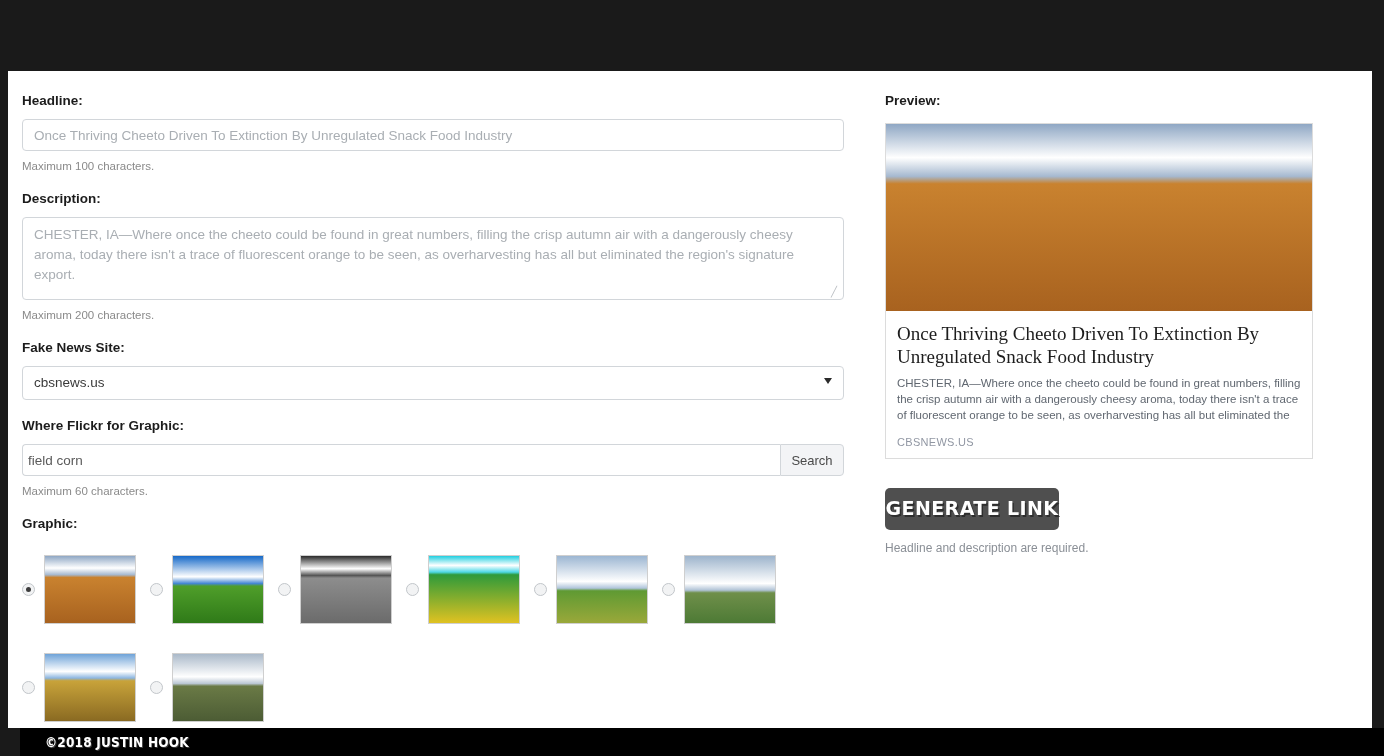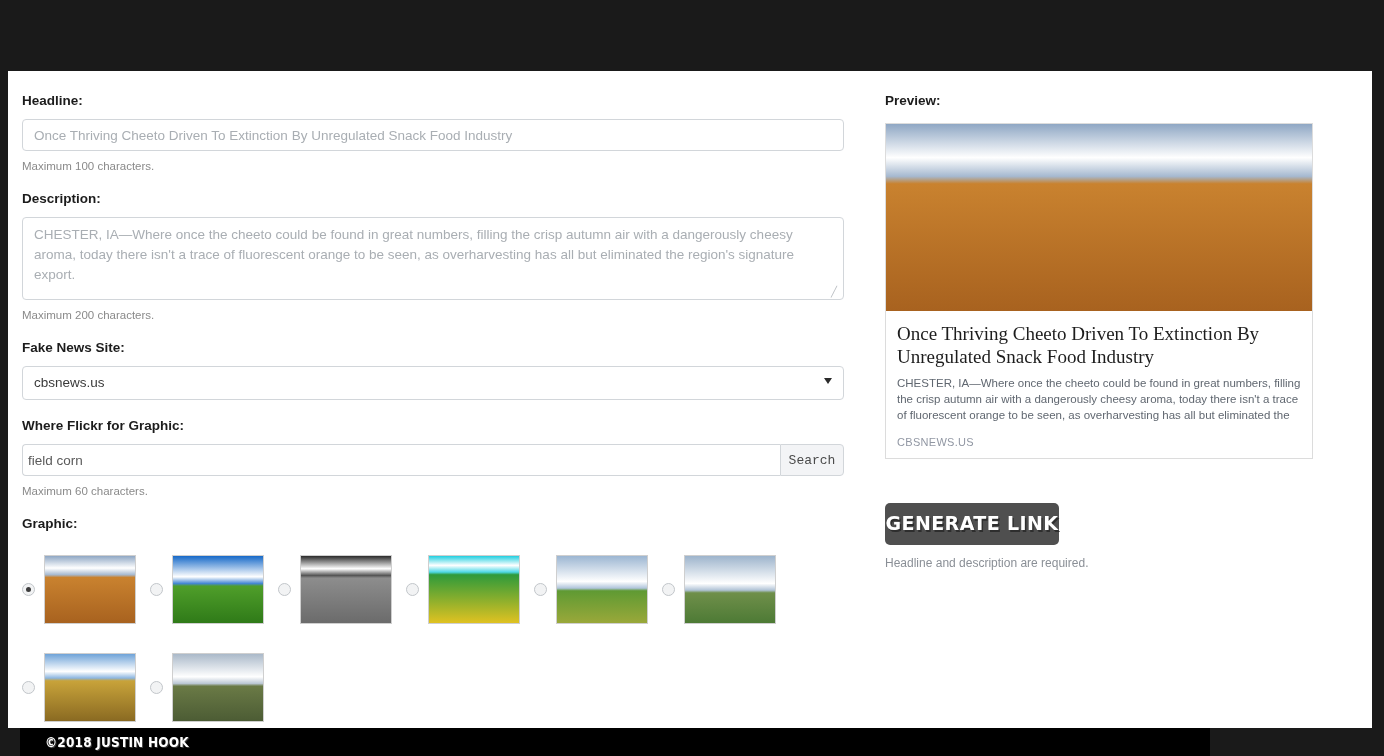--- a/index.html
+++ b/index.html
@@ -159,21 +159,21 @@
     color: #5a5a5a;
     background: #fff;
     outline: none;
   }
   .search-btn {
     width: 64px; height: 32px;
     border: 1px solid #d2d6da;
     border-radius: 0 4px 4px 0;
     background: #f3f4f6;
     color: #4a4a4a;
-    font-family: Liberation Mono, monospace;
+    font-family: Liberation Sans, sans-serif;
     font-size: 13px;
     cursor: pointer;
     padding: 4px;
   }
 
   
   .thumbs {
     display: flex;
     flex-wrap: wrap;
     width: 842px;
@@ -254,21 +254,21 @@
     overflow: hidden;
   }
   .card-src {
     font-family: "Liberation Sans", sans-serif;
     font-size: 11px;
     color: #9197a3;
     letter-spacing: 0.3px;
   }
   .gen-btn {
     display: block;
-    margin-top: 44px;
+    margin-top: 29px;
     width: 174px; height: 42px;
     background: #4f4f4f;
     border: none;
     border-radius: 5px;
     color: #ffffff;
     font-family: "DejaVu Sans", sans-serif;
     font-size: 19px;
     font-weight: bold;
     letter-spacing: 0.4px;
     cursor: pointer;
@@ -279,21 +279,21 @@
     margin-top: 11px;
     color: #8a8f96;
     font-size: 12px;
     line-height: 15px;
   }
 
   
   .site-footer {
     position: absolute;
     left: 20px; top: 728px;
-    width: 1190px; height: 28px;
+    width: 1364px; height: 28px;
     background: #000000;
   }
   .footer-text {
     position: absolute;
     left: 25px; top: 6px;
     color: #ffffff;
     font-family: "DejaVu Sans", sans-serif;
     font-size: 13.5px;
     font-weight: bold;
     letter-spacing: 0.2px;

